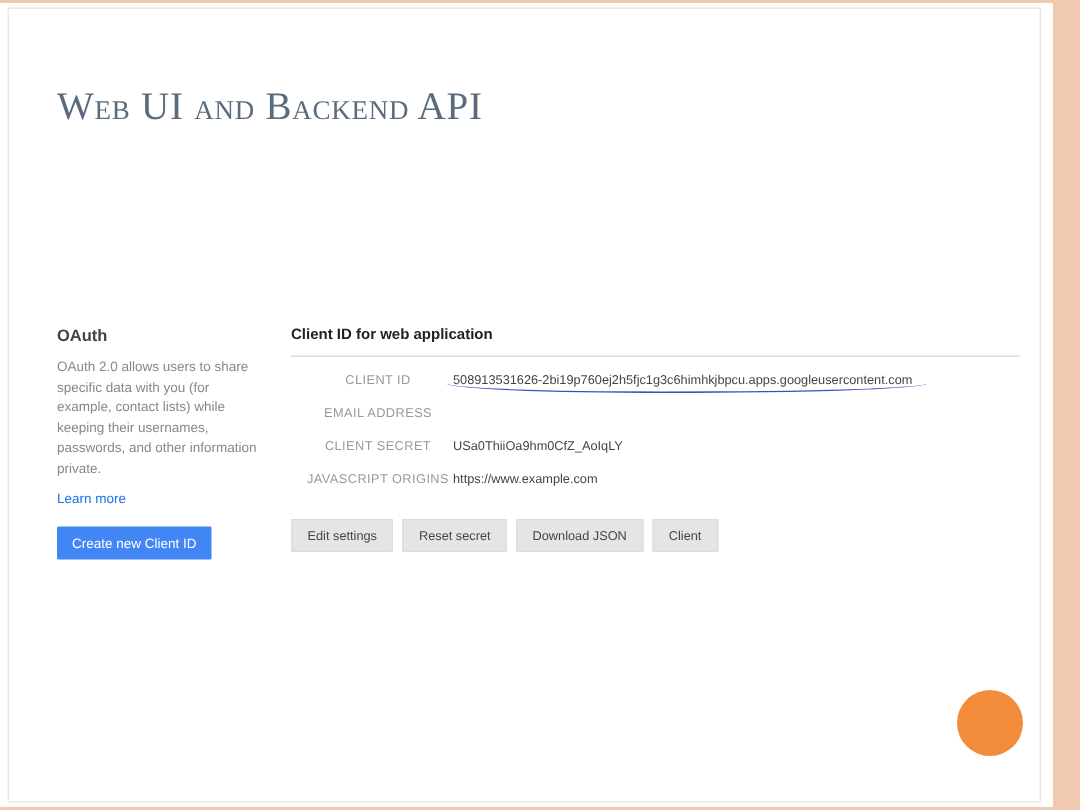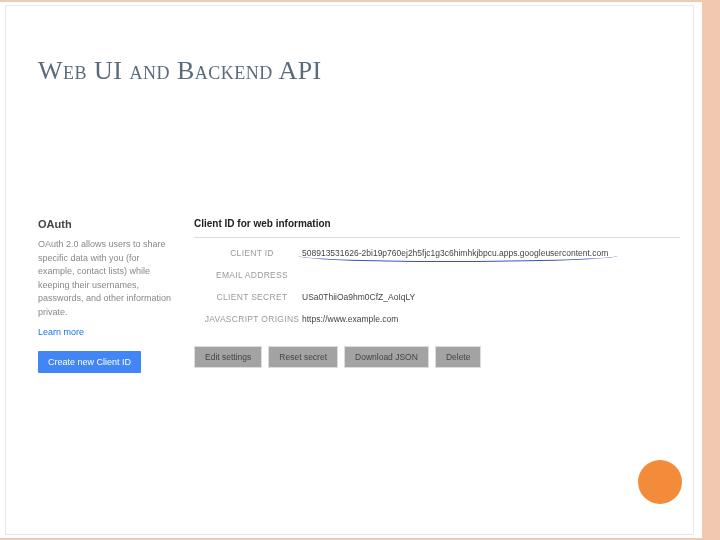--- a/index.html
+++ b/index.html
@@ -120,21 +120,21 @@
     height: 6px;
     border-bottom: 1.5px solid #3a53b3;
     border-radius: 0 0 60% 50% / 0 0 100% 100%;
   }
   .button-row {
     margin-top: 16px;
     display: flex;
     gap: 6px;
   }
   .action-btn {
-    background: #a3a3a3;
+    background: #e5e5e5;
     border: 1px solid #ddd;
     padding: 5px 10px;
     font-size: 8.5px;
     color: #444;
     cursor: pointer;
   }
   .circle-decor {
     position: absolute;
     right: 38px;
     bottom: 36px;
@@ -151,21 +151,21 @@
 
 <div class="content">
   <div class="sidebar">
     <div class="sidebar-heading">OAuth</div>
     <div class="sidebar-desc">OAuth 2.0 allows users to share specific data with you (for example, contact lists) while keeping their usernames, passwords, and other information private.</div>
     <div class="sidebar-link">Learn more</div>
     <button class="create-btn">Create new Client ID</button>
   </div>
 
   <div class="details">
-    <div class="details-heading">Client ID for web information</div>
+    <div class="details-heading">Client ID for web application</div>
     <hr>
 
     <div class="row">
       <div class="row-label">CLIENT ID</div>
       <div class="row-value underline-hand">508913531626-2bi19p760ej2h5fjc1g3c6himhkjbpcu.apps.googleusercontent.com</div>
     </div>
     <div class="row">
       <div class="row-label">EMAIL ADDRESS</div>
     </div>
     <div class="row">
@@ -174,20 +174,20 @@
     </div>
     <div class="row">
       <div class="row-label">JAVASCRIPT ORIGINS</div>
       <div class="row-value">https://www.example.com</div>
     </div>
 
     <div class="button-row">
       <button class="action-btn">Edit settings</button>
       <button class="action-btn">Reset secret</button>
       <button class="action-btn">Download JSON</button>
-      <button class="action-btn">Delete</button>
+      <button class="action-btn">Client</button>
     </div>
   </div>
 </div>
 
 <div class="circle-decor"></div>
 <div class="outer-border"></div>
 <div class="inner-frame"></div>
 
 </body></html>

